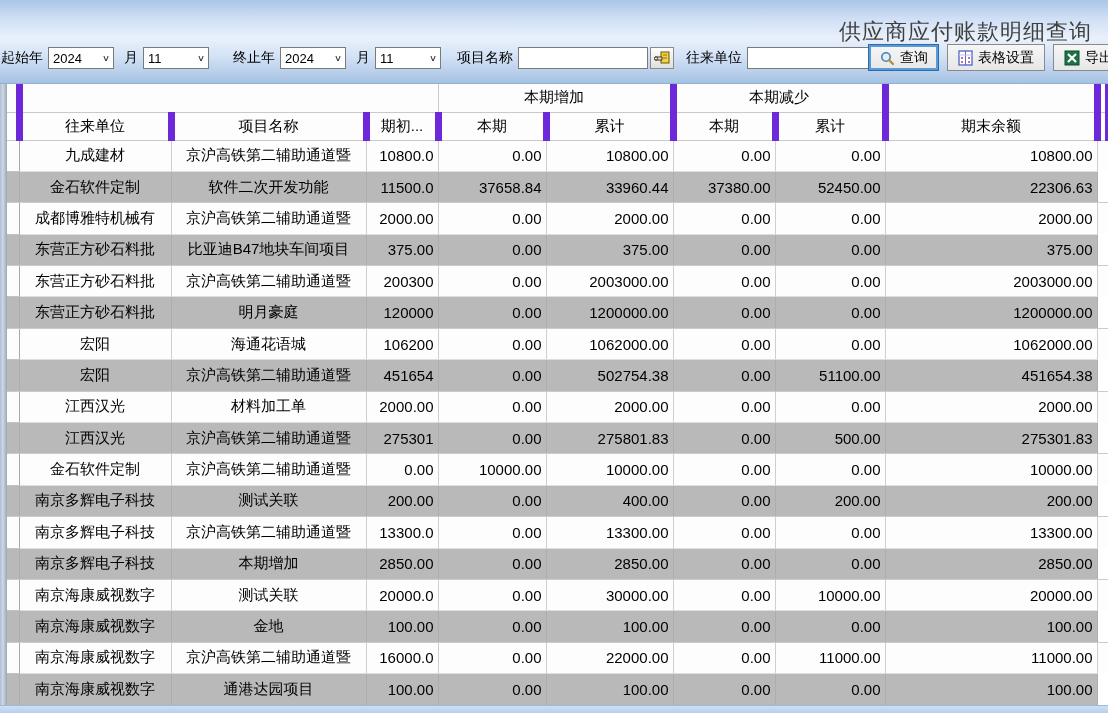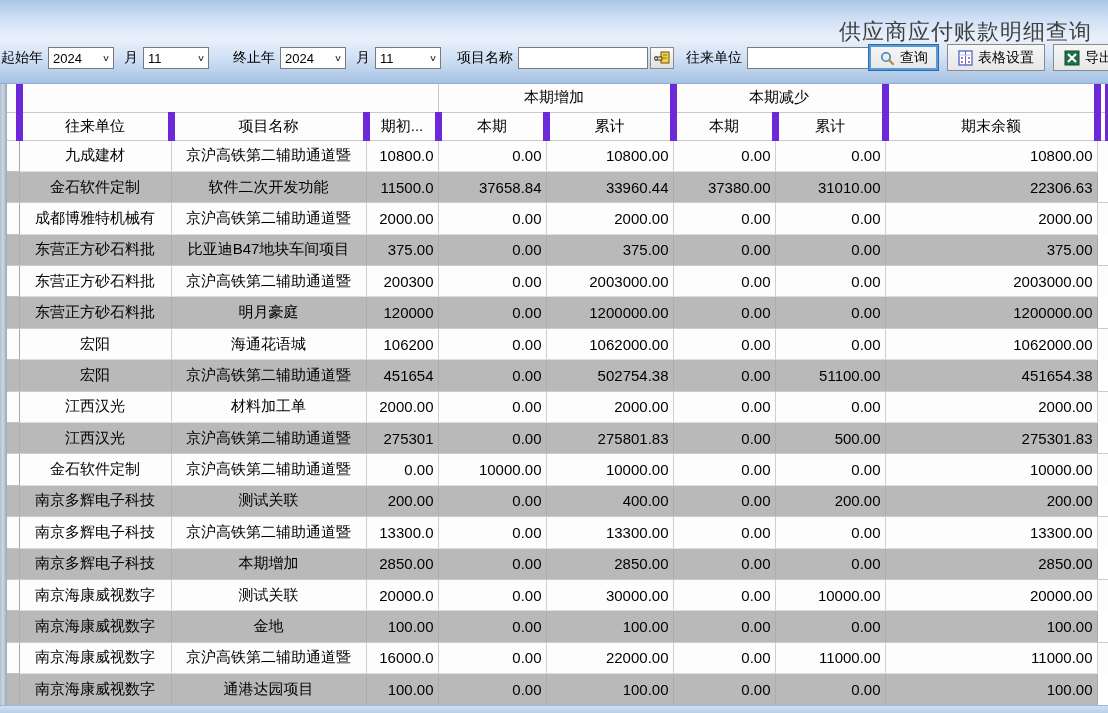--- a/index.html
+++ b/index.html
@@ -234,21 +234,21 @@
             <td class="filler"></td>
           </tr>
           <tr class="row-gray">
             <td class="ind"></td>
             <td class="txt">金石软件定制</td>
             <td class="txt">软件二次开发功能</td>
             <td class="num">11500.0</td>
             <td class="num">37658.84</td>
             <td class="num">33960.44</td>
             <td class="num">37380.00</td>
-            <td class="num">31010.00</td>
+            <td class="num">52450.00</td>
             <td class="num">22306.63</td>
             <td class="filler"></td>
           </tr>
           <tr class="row-white">
             <td class="ind"></td>
             <td class="txt">成都博雅特机械有</td>
             <td class="txt">京沪高铁第二辅助通道暨</td>
             <td class="num">2000.00</td>
             <td class="num">0.00</td>
             <td class="num">2000.00</td>

